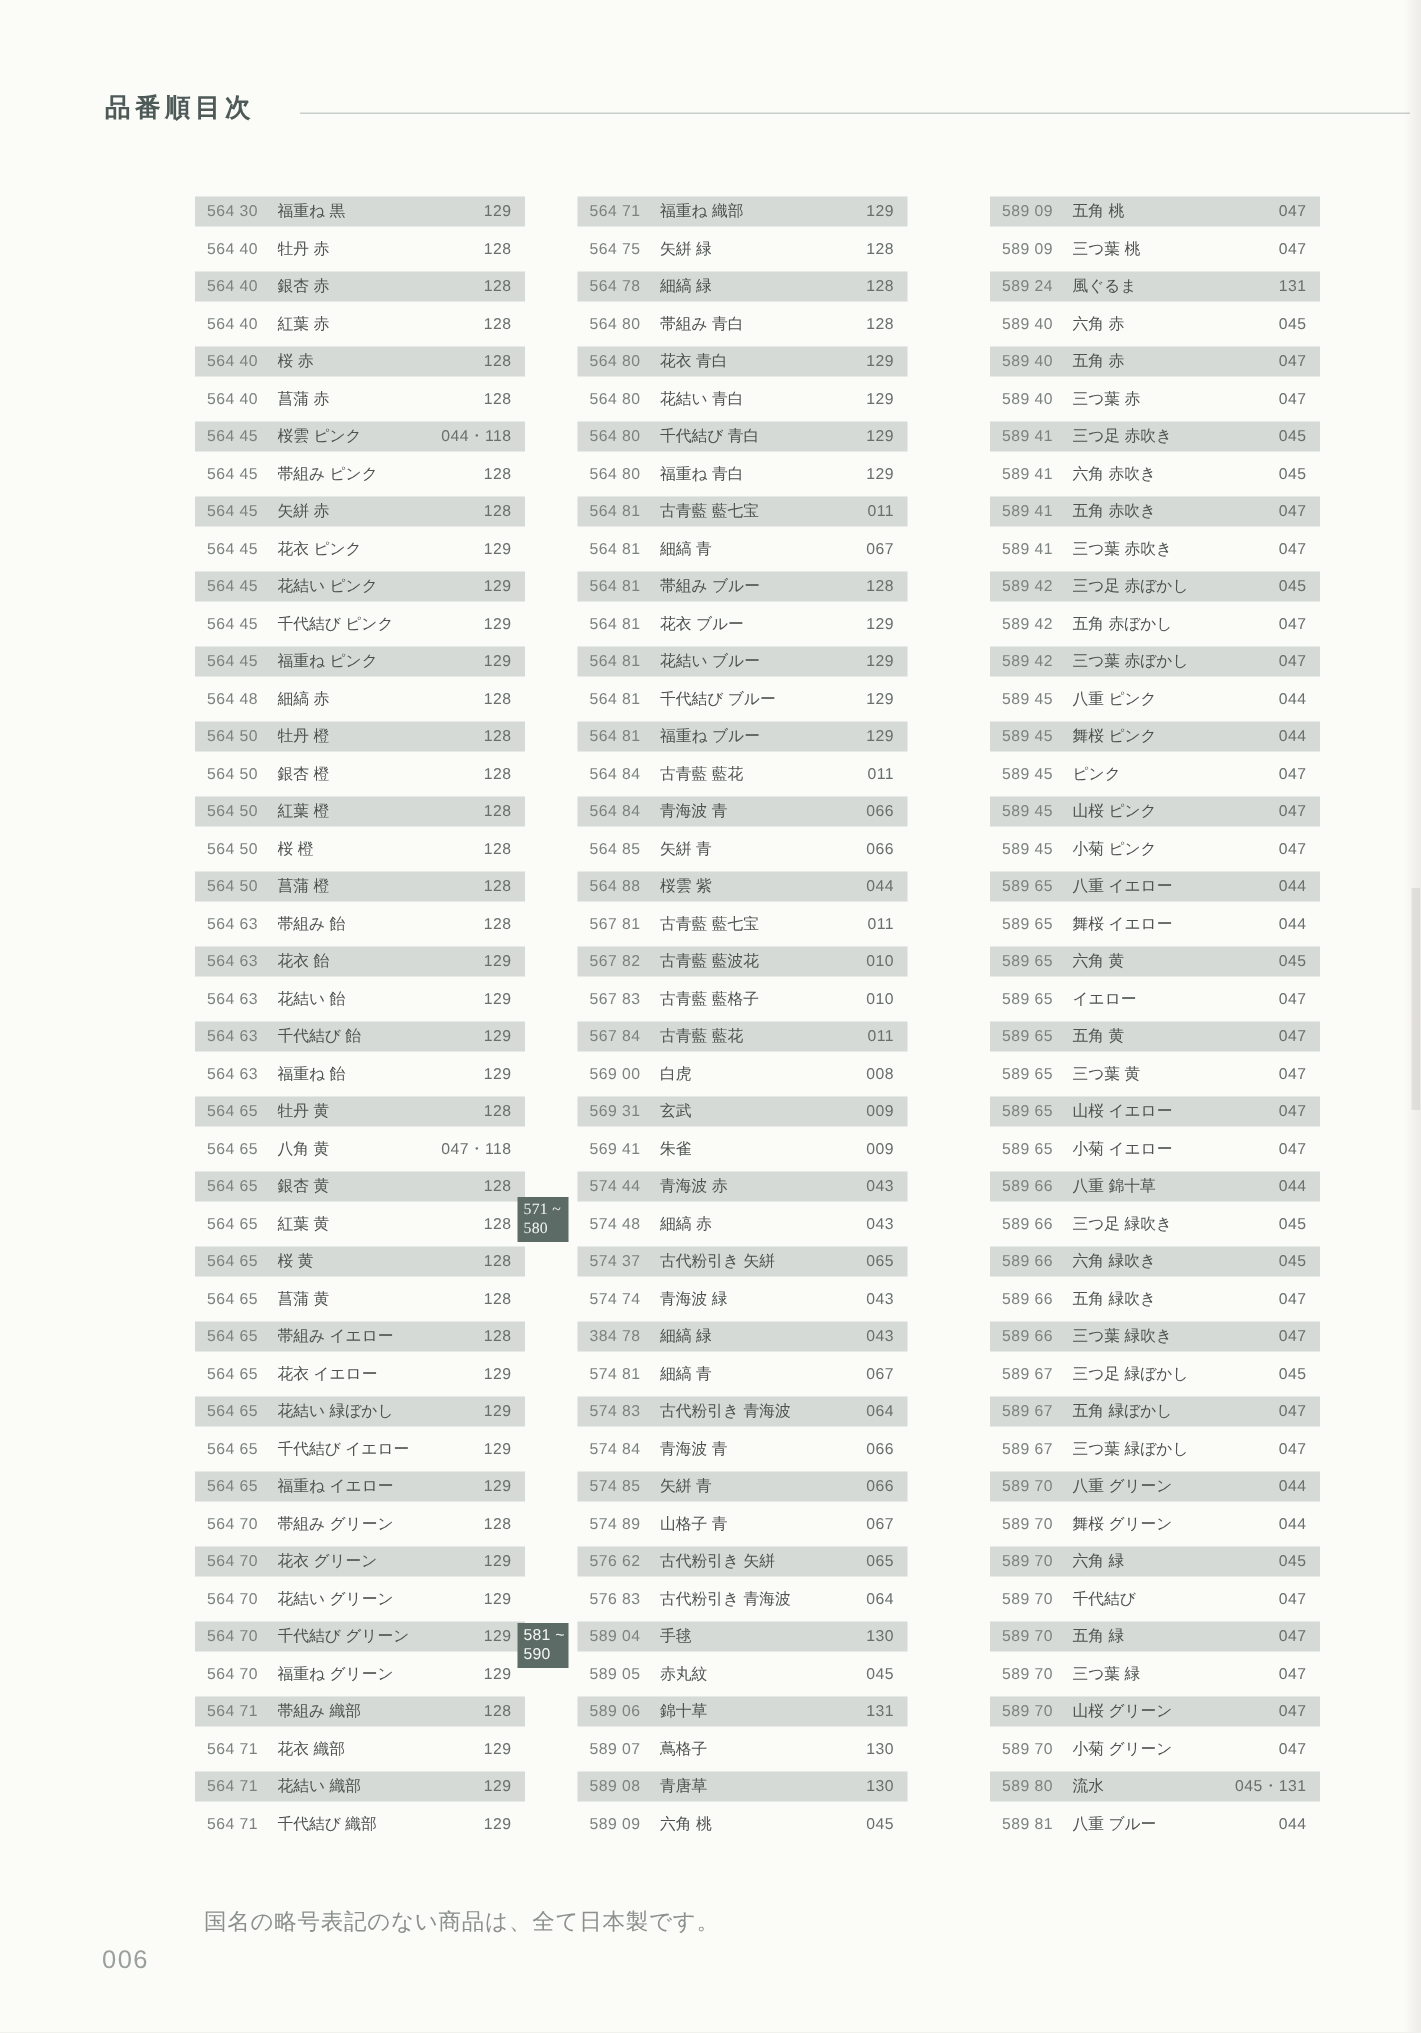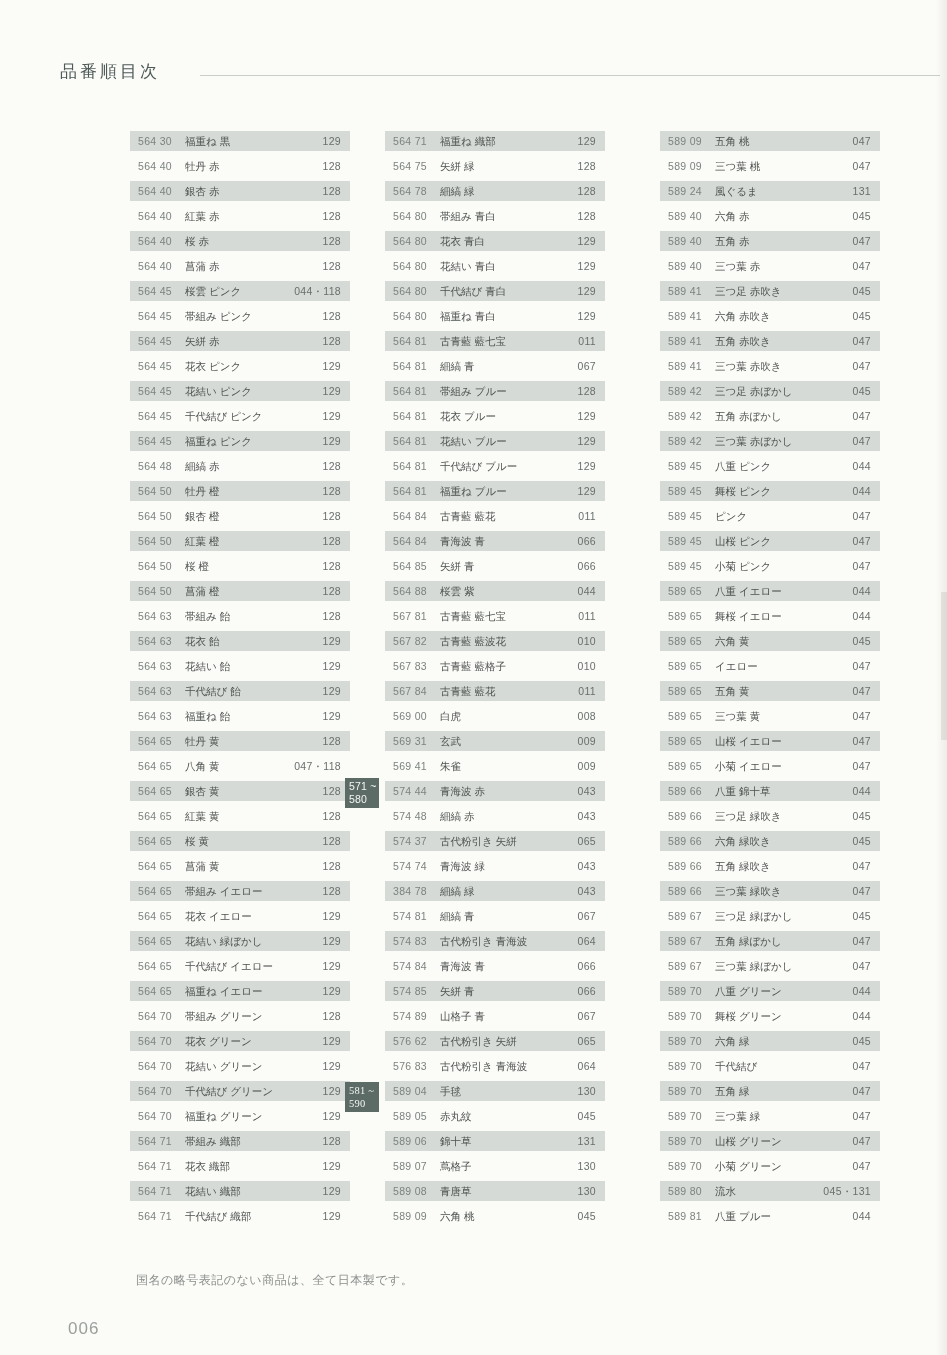--- a/index.html
+++ b/index.html
@@ -16,22 +16,22 @@
     --footer-note: #8b908c;
   }
   * { margin:0; padding:0; box-sizing:border-box; }
   html,body { background:#e8e8e6; }
   .page {
     position:relative; width:947px; height:1355px;
     background:var(--page-bg); overflow:hidden;
     font-family:"Liberation Sans","DejaVu Sans",sans-serif;
   }
   .hdr-title {
-    position:absolute; left:60px; top:60px;
-    font-size:17px; font-weight:400; letter-spacing:3px;
+    position:absolute; left:70px; top:60px;
+    font-size:17px; font-weight:700; letter-spacing:3px;
     color:var(--title-text);
   }
   .hdr-rule {
     position:absolute; left:200px; top:75px; width:740px; height:1px;
     background:var(--rule);
   }
   .col { position:absolute; top:131px; width:220px; }
   .col.c1 { left:110px;margin-left:20px; }
   .col.c2 { left:385px; }
   .col.c3 { left:660px; }
@@ -47,25 +47,25 @@
   .row .pg   { flex:0 0 auto; color:var(--pg-text); letter-spacing:0.3px; text-align:right; }
   .range-tab {
     position:absolute; left:345px; width:34px; height:30px;
     background:var(--range-tab-bg); color:var(--range-tab-text);
     font-size:10.5px; line-height:13px; padding:2px 0 0 4px;
     letter-spacing:0.2px;
   }
   .range-tab span { display:block; }
   .footer-num {
     position:absolute; left:68px; top:1297px;
-    font-size:17px; color:var(--footer-num); letter-spacing:1px;margin-top:22px;
+    font-size:17px; color:var(--footer-num); letter-spacing:1px;
   }
   .footer-note {
     position:absolute; left:136px; top:1272px;
-    font-size:12px; color:var(--footer-note); letter-spacing:0.5px;
+    font-size:15px; color:var(--footer-note); letter-spacing:0.5px;
   }
   .page-edge {
     position:absolute; right:0; top:0; width:11px; height:1355px;
     background:linear-gradient(to right, rgba(255,255,255,0), rgba(189,184,178,0.22));
   }
   .edge-notch {
     position:absolute; right:0; top:592px; width:6px; height:148px;
     background:rgba(176,168,160,0.25);
   }
 </style>
@@ -745,21 +745,21 @@
         </div>
       </div>
   </div>
 
   <div class="footer-num">006</div>
   <div class="footer-note">国名の略号表記のない商品は、全て日本製です。</div>
 
   <div class="page-edge"></div>
   <div class="edge-notch"></div>
 
-<div class="range-tab" style="top: 778px;">
+<div class="range-tab" style="top: 798px; font-family: Liberation Serif, serif;">
       <span>571 ~</span>
       <span>580</span>
     </div>
-    <div class="range-tab" style="top: 1082px; font-family: Liberation Serif, serif;">
+    <div class="range-tab" style="top: 1082px;">
       <span>581 ~</span>
       <span>590</span>
     </div>
   </div>
 
 </body></html>

